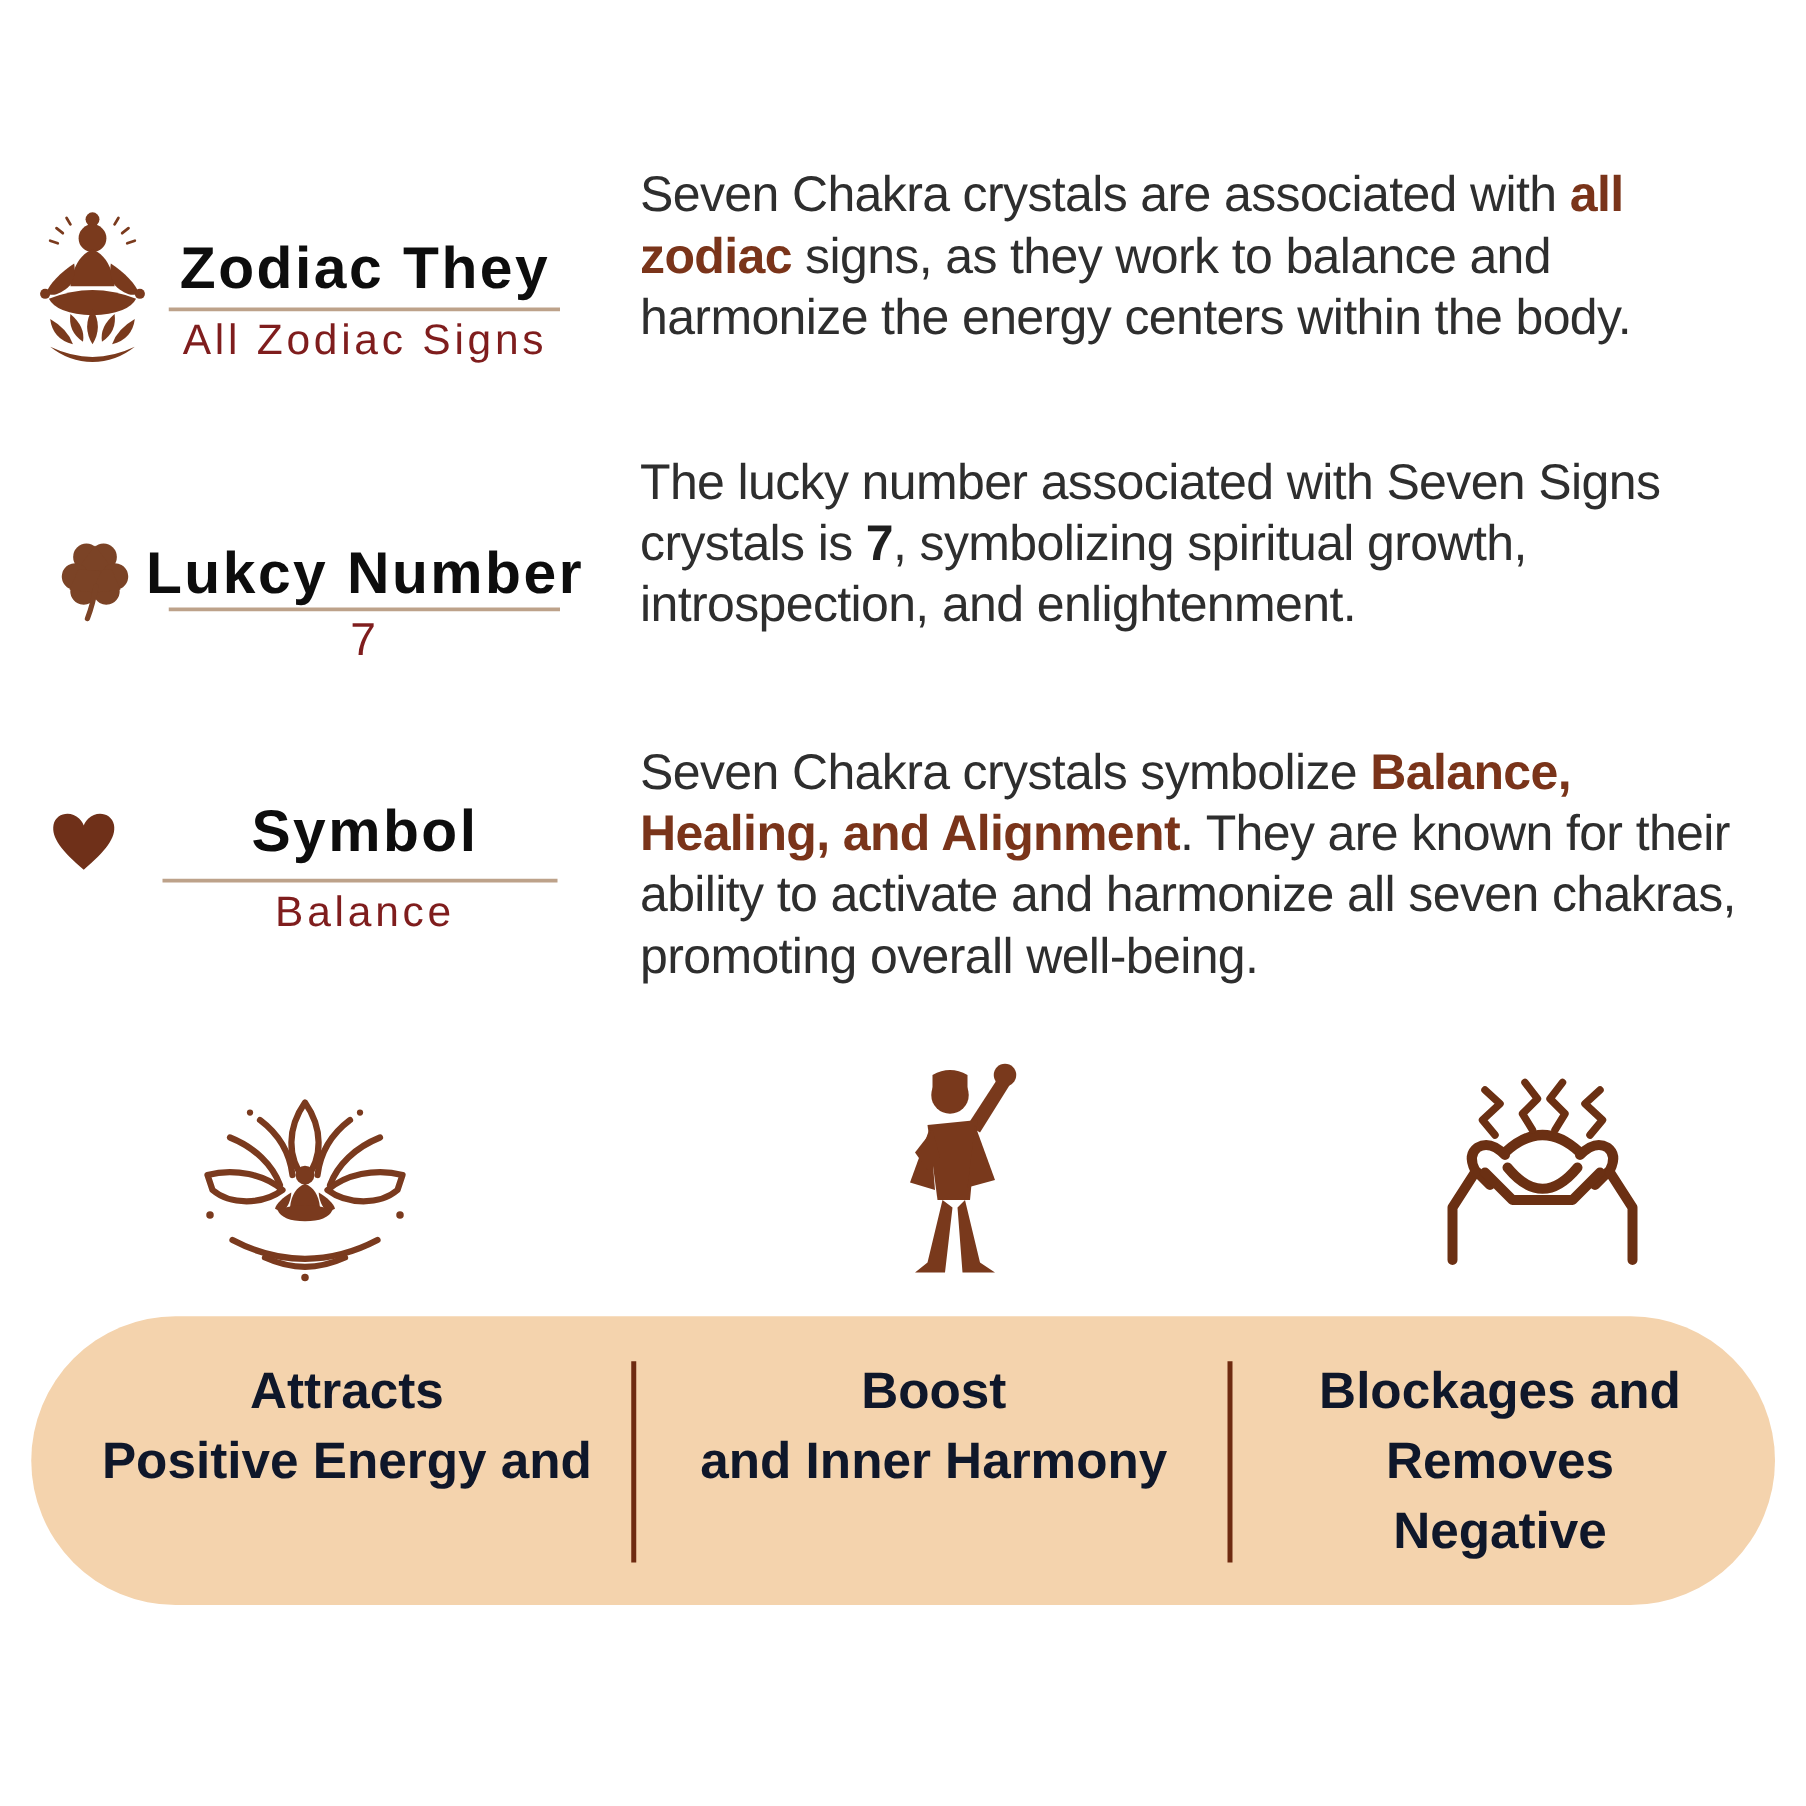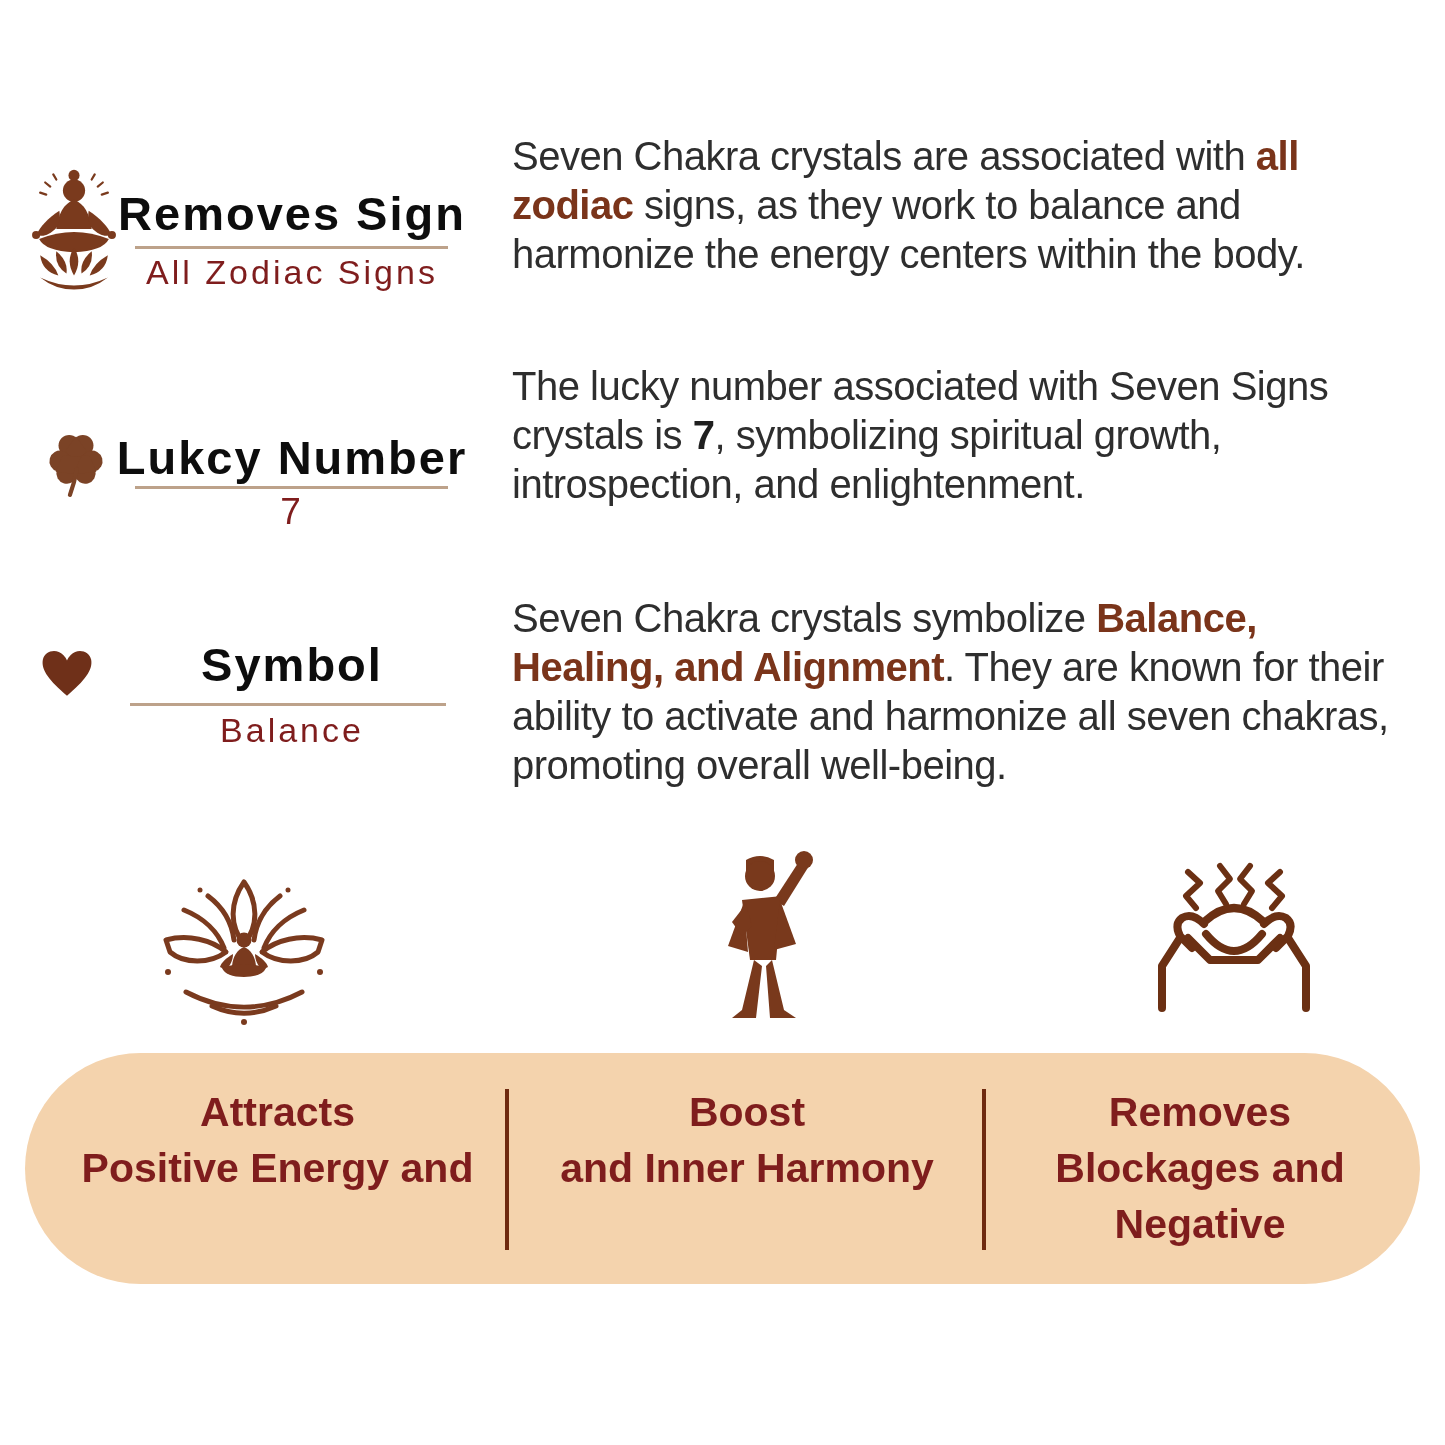--- a/index.html
+++ b/index.html
@@ -62,21 +62,21 @@
     width:4px;height:161px;
     background:#6E2A10;
   }
   .benefit-text{
     position:absolute;
     top:31px;
     text-align:center;
     font-weight:700;
     font-size:41px;
     line-height:56px;
-    color:#7f1d1d;
+    color:#0f172a;
   }
 </style>
 </head>
 <body>
 
 <div id="stage">
 
   <div class="attr-icon" style="left:26px;top:166px;width:96px;height:128px;">
     <svg viewBox="0 0 95 126" width="96" height="128">
       <g fill="#7A3A1D">
@@ -98,21 +98,21 @@
       <g stroke="#7A3A1D" stroke-width="2.2" stroke-linecap="round">
         <line x1="27" y1="8" x2="30" y2="13"></line>
         <line x1="19" y1="16" x2="24" y2="20"></line>
         <line x1="14" y1="26" x2="20" y2="28"></line>
         <line x1="68" y1="8" x2="65" y2="13"></line>
         <line x1="76" y1="16" x2="71" y2="20"></line>
         <line x1="81" y1="26" x2="75" y2="28"></line>
       </g>
     </svg>
   </div>
-  <div class="attr-label" style="left:108px;top:186px;width:368px;">Removes Sign</div>
+  <div class="attr-label" style="left:108px;top:186px;width:368px;">Zodiac They</div>
   <div class="attr-underline" style="left:135px;top:246px;width:313px;"></div>
   <div class="attr-value" style="left:108px;top:253px;width:368px;">All Zodiac Signs</div>
 
   <div class="attr-icon" style="left:38px;top:422px;width:76px;height:82px;">
     <svg viewBox="0 0 100 100" width="76" height="82">
       <g fill="#7B4326">
         <g>
           <circle cx="41" cy="27" r="14"></circle>
             <circle cx="59" cy="27" r="14"></circle>
           <path d="M50,15 L64,34 L50,54 L36,34 Z"></path>
@@ -227,19 +227,19 @@
       <div>Attracts</div>
       <div>Positive Energy and</div>
     </div>
 
     <div class="benefit-text" style="left:487px;width:470px;">
       <div>Boost</div>
       <div>and Inner Harmony</div>
     </div>
 
     <div class="benefit-text" style="left:965px;width:420px;">
+      <div>Blockages and</div>
       <div>Removes</div>
-      <div>Blockages and</div>
       <div>Negative</div>
     </div>
   </div>
 
 </div>
 
 </body></html>

